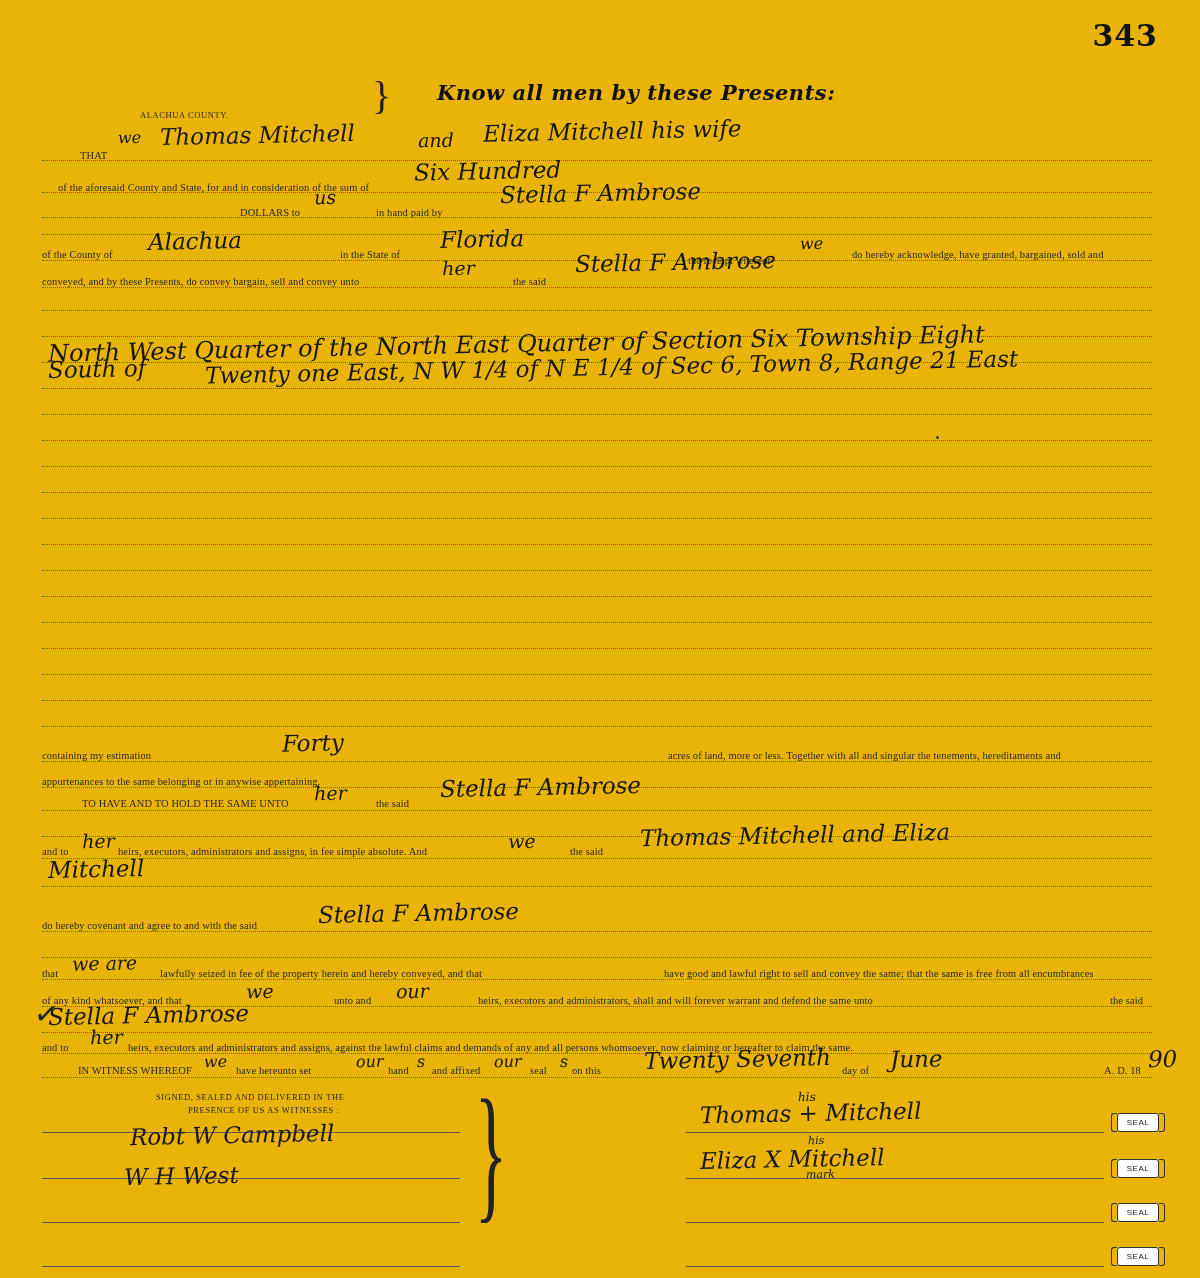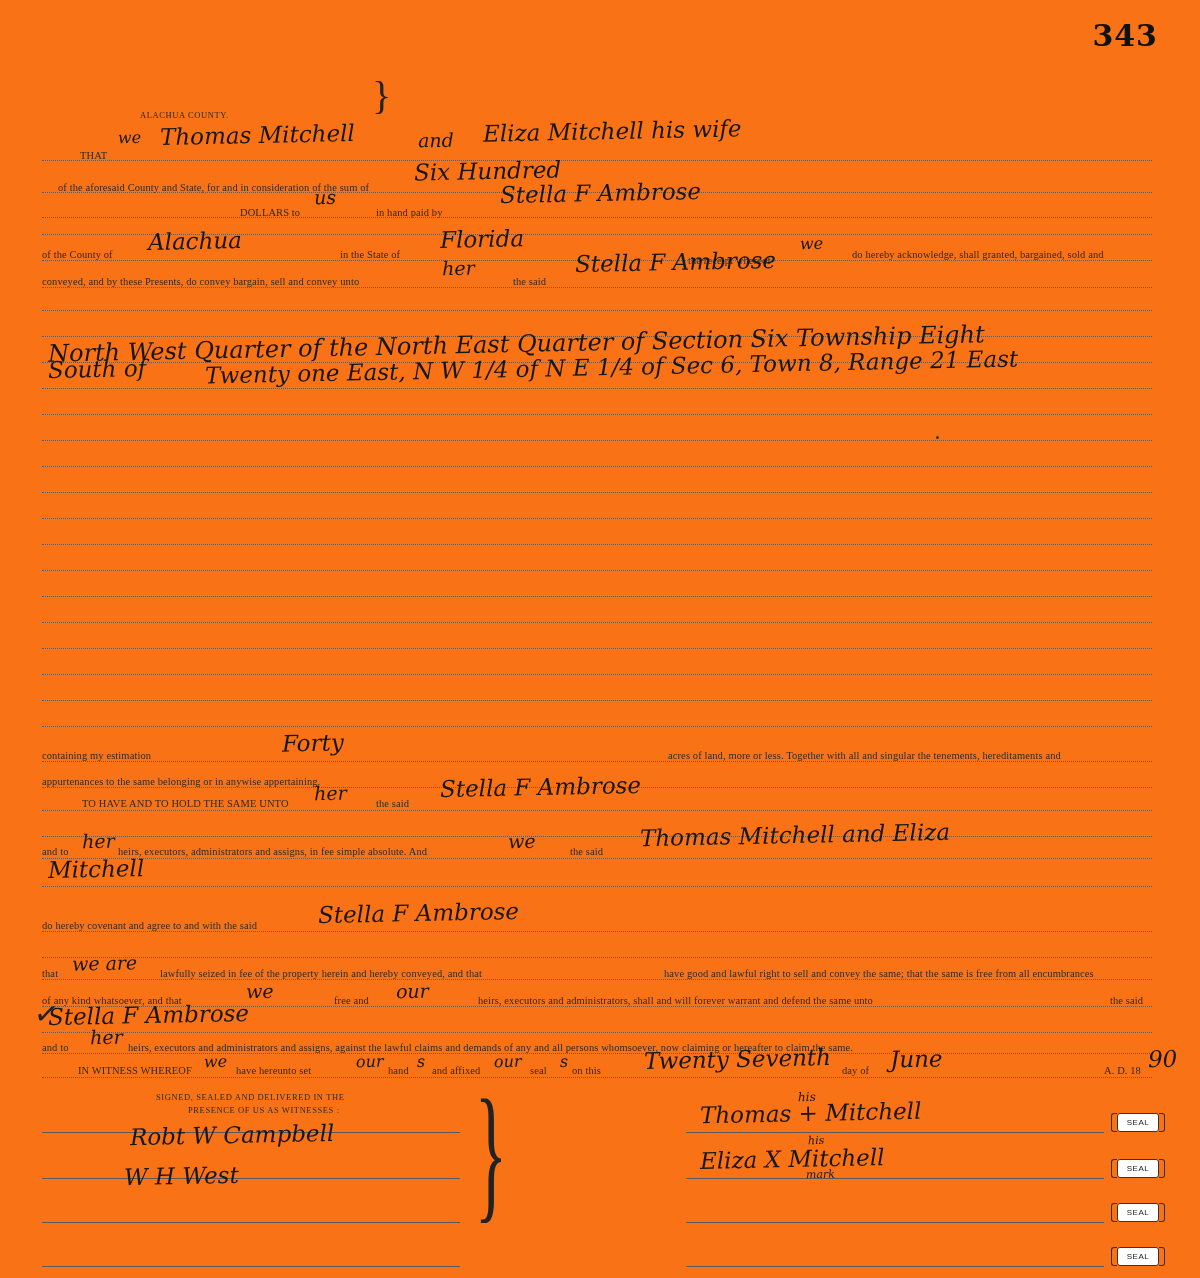--- a/index.html
+++ b/index.html
@@ -11,21 +11,21 @@
     width: 1200px;
     height: 1278px;
     position: relative;
     font-family: "Liberation Serif", serif;
     color: #1a1a1a;
     overflow: hidden;
   }
   .page {
     position: absolute;
     inset: 0;
-    background: #f97316;
+    background: #eab308;
   }
   
   .abs { position: absolute; }
   .print {
     font-family: "Liberation Serif", serif;
     font-size: 10.5px;
     color: #2a2a2a;
     letter-spacing: .1px;
     white-space: nowrap;
   }
@@ -115,20 +115,21 @@
 </style>
 </head>
 <body>
 
 <div class="page">
 
   <div class="abs" id="page-number">343</div>
 
   <div class="abs print xs caps" id="county-sub">ALACHUA COUNTY.</div>
   <div class="abs brace" style="left:372px; top:76px;">}</div>
+  <div class="abs fraktur" id="know-all">Know all men by these Presents:</div>
 
   <div class="abs print caps" style="left:80px; top:150px;">THAT</div>
   <div class="rule" style="left:42px; top:160px; width:1110px;"></div>
   <div class="abs hand sm" style="left:118px; top:128px;">we</div>
   <div class="abs hand big" style="left:160px; top:122px;">Thomas Mitchell</div>
   <div class="abs hand mid" style="left:418px; top:129px;">and</div>
   <div class="abs hand big" style="left:483px; top:118px;">Eliza Mitchell his wife</div>
 
   <div class="abs print" style="left:58px; top:182px;">of the aforesaid County and State, for and in consideration of the sum of</div>
   <div class="rule" style="left:42px; top:192px; width:1110px;"></div>
@@ -138,21 +139,21 @@
   <div class="abs print" style="left:376px; top:207px;">in hand paid by</div>
   <div class="rule" style="left:42px; top:217px; width:1110px;"></div>
   <div class="abs hand mid" style="left:314px; top:186px;">us</div>
   <div class="abs hand big" style="left:500px; top:180px;">Stella F Ambrose</div>
 
   <div class="rule" style="left:42px; top:234px; width:1110px;"></div>
 
   <div class="abs print" style="left:42px; top:249px;">of the County of</div>
   <div class="abs print" style="left:340px; top:249px;">in the State of</div>
   <div class="abs print" style="left:688px; top:255px;">the receipt whereof</div>
-  <div class="abs print" style="left:852px; top:249px;">do hereby acknowledge, shall granted, bargained, sold and</div>
+  <div class="abs print" style="left:852px; top:249px;">do hereby acknowledge, have granted, bargained, sold and</div>
   <div class="rule" style="left:42px; top:260px; width:1110px;"></div>
   <div class="abs hand big" style="left:148px; top:228px;">Alachua</div>
   <div class="abs hand big" style="left:440px; top:226px;">Florida</div>
   <div class="abs hand sm" style="left:800px; top:234px;">we</div>
 
   <div class="abs print" style="left:42px; top:276px;">conveyed, and by these Presents, do convey bargain, sell and convey unto</div>
   <div class="abs print" style="left:513px; top:276px;">the said</div>
   <div class="rule" style="left:42px; top:287px; width:1110px;"></div>
   <div class="abs hand mid" style="left:442px; top:257px;">her</div>
   <div class="abs hand big" style="left:575px; top:249px;">Stella F Ambrose</div>
@@ -215,21 +216,21 @@
 
   <div class="rule" style="left:42px; top:957px; width:1110px;"></div>
 
   <div class="abs print" style="left:42px; top:968px;">that</div>
   <div class="abs print" style="left:160px; top:968px;">lawfully seized in fee of the property herein and hereby conveyed, and that</div>
   <div class="abs print" style="left:664px; top:968px;">have good and lawful right to sell and convey the same; that the same is free from all encumbrances</div>
   <div class="rule" style="left:42px; top:979px; width:1110px;"></div>
   <div class="abs hand mid" style="left:72px; top:952px;">we are</div>
 
   <div class="abs print" style="left:42px; top:995px;">of any kind whatsoever, and that</div>
-  <div class="abs print" style="left:334px; top:995px;">free and</div>
+  <div class="abs print" style="left:334px; top:995px;">unto and</div>
   <div class="abs print" style="left:478px; top:995px;">heirs, executors and administrators, shall and will forever warrant and defend the same unto</div>
   <div class="abs print" style="left:1110px; top:995px;">the said</div>
   <div class="rule" style="left:42px; top:1006px; width:1110px;"></div>
   <div class="abs hand mid" style="left:246px; top:980px;">we</div>
   <div class="abs hand mid" style="left:396px; top:980px;">our</div>
 
   <div class="abs checkmark" style="left:34px; top:996px;">✓</div>
   <div class="abs hand big" style="left:48px; top:1002px;">Stella F Ambrose</div>
   <div class="rule" style="left:42px; top:1032px; width:1110px;"></div>
 

